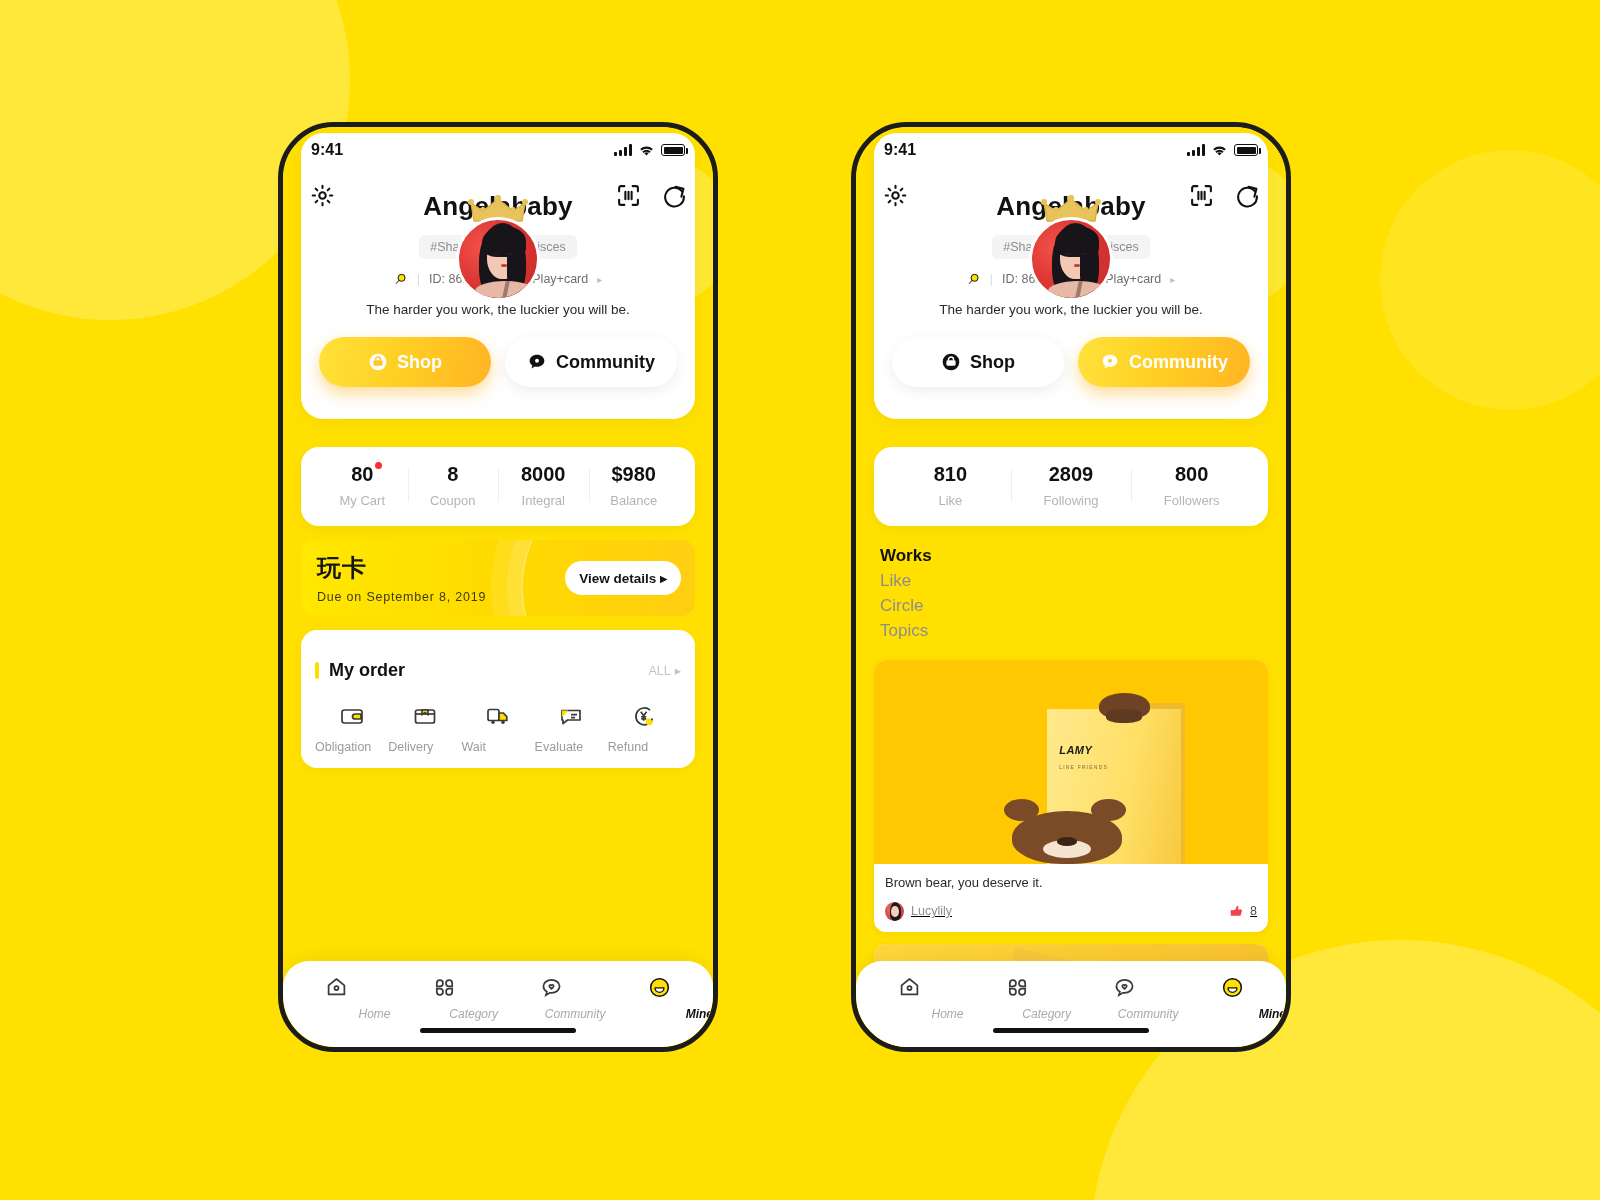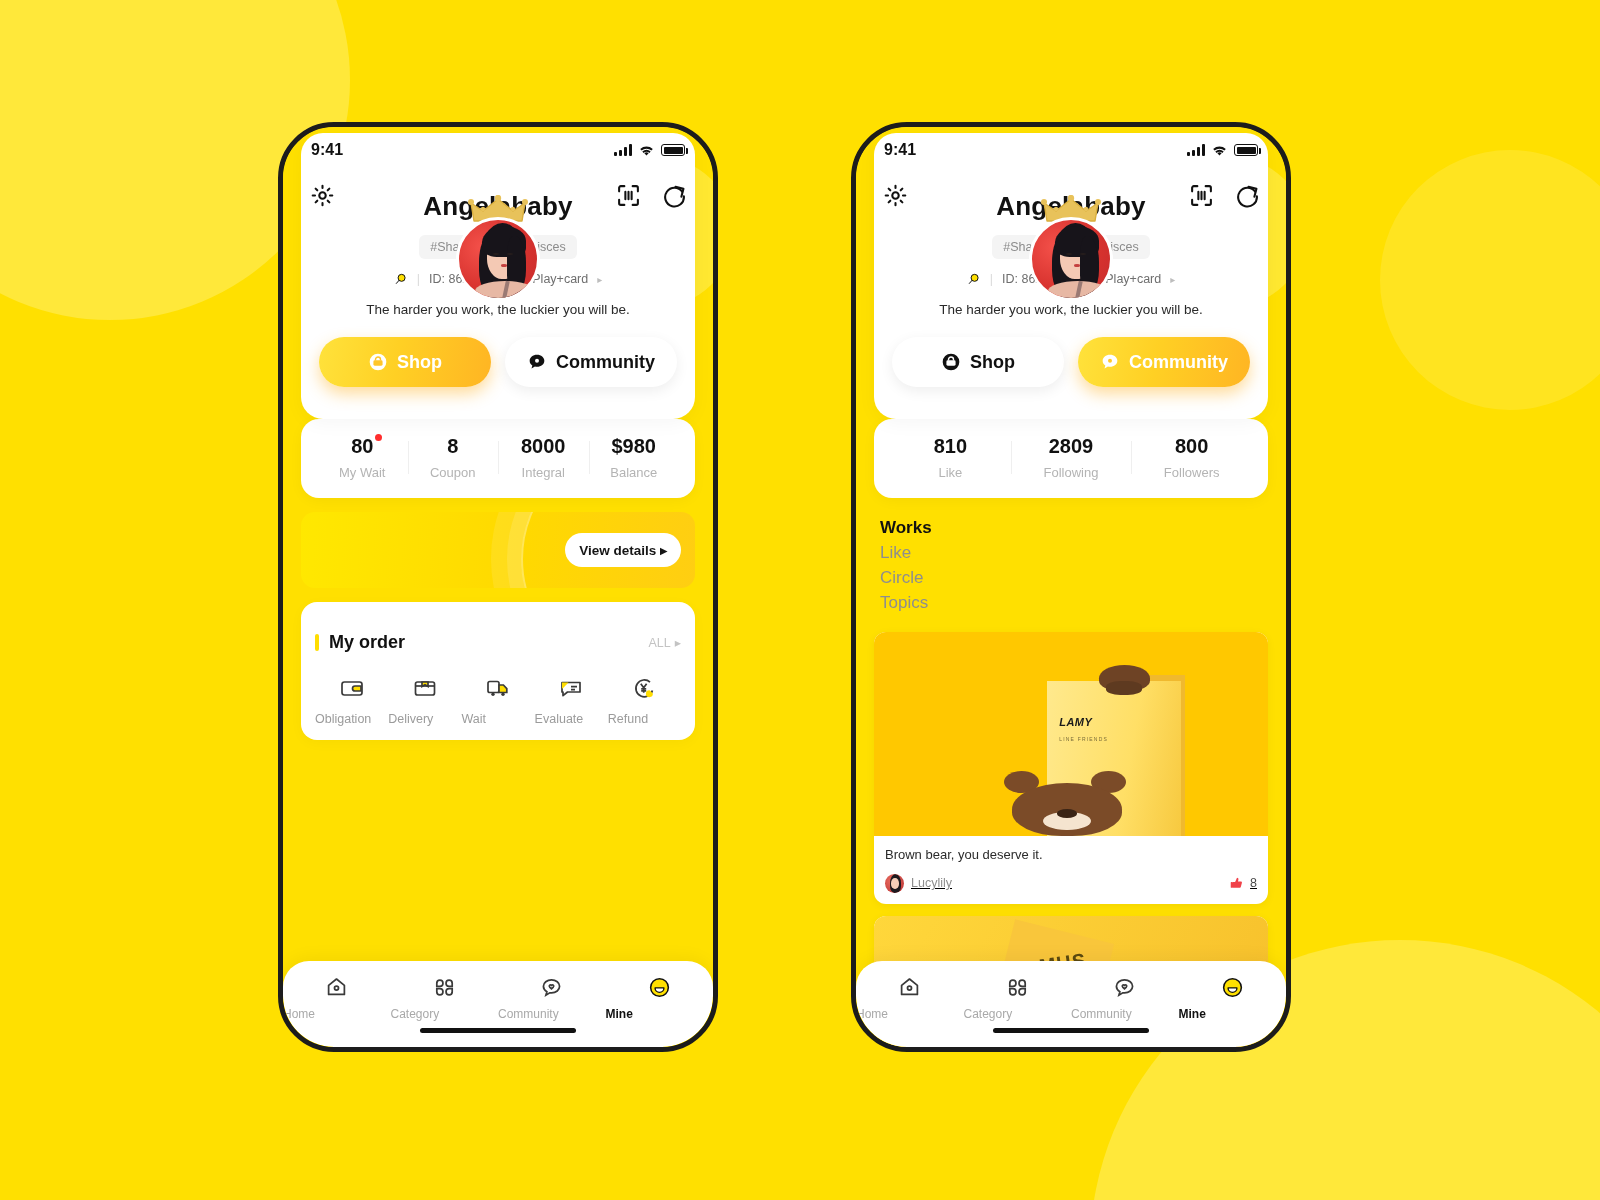--- a/index.html
+++ b/index.html
@@ -126,21 +126,21 @@
     color:#fff;
     box-shadow: 0 7px 16px rgba(255,178,35,.45);
   }
   .segbtn.inactive { background:#fff; color:#111; box-shadow: 0 4px 14px rgba(0,0,0,.07); }
 
   
   .profile-card-bottom { height: 22px; }
 
   
   .stats {
-    margin: 0 18px 0;
+    margin: 28px 18px 0;
     background:#fff; border-radius: 18px;
     display:flex; padding: 16px 16px 18px;
     box-shadow: 0 3px 14px rgba(0,0,0,.04);
     position: relative; z-index: 3;
   }
   .stat { flex:1; text-align:center; position:relative; }
   .stat + .stat::before {
     content:""; position:absolute; left:0; top:6px; bottom:6px; width:1px; background:#efefef;
   }
   .stat-val { font-size: 20px; font-weight: 700; color:#111; position:relative; display:inline-block; }
@@ -191,21 +191,21 @@
   .tools-panel { margin: 14px 18px 0; background:#fff; border-radius:16px; padding: 18px 14px 30px; position:relative; z-index:3;}
 
   
   .tabbar {
     position:absolute; left:0; right:0; bottom:0; height: 86px;
     background:#fff; border-radius: 26px 26px 51px 51px;
     display:flex; align-items:flex-start; padding-top: 12px;
     z-index: 20;
     box-shadow: 0 -3px 18px rgba(0,0,0,.05);
   }
-  .tab { flex:1; text-align:left; cursor:pointer; }
+  .tab { flex:1; text-align:right; cursor:pointer;font-style:italic; }
   .tab .ti { height: 28px; display:flex; align-items:center; justify-content:center; }
   .tab span { display:block; font-size: 12px; color:#a9a9a9; margin-top: 6px; }
   .tab.active span { color:#111; font-weight:600; }
   .home-indicator {
     position:absolute; left:50%; transform:translateX(-50%); bottom: 14px;
     width: 156px; height: 5px; border-radius: 3px; background:#111; z-index:22;
   }
 
   
   .ctabs { display:flex; justify-content:space-between; padding: 20px 24px 0; position:relative; z-index:3;flex-direction:column; }
@@ -373,37 +373,41 @@
         </svg>
         <span>Community</span>
       </div>
     </div>
     <div class="profile-card-bottom"></div>
   </div>
 
   <div class="stats">
     <div class="stat">
       <div class="stat-val">80<span class="dot"></span></div>
-      <div class="stat-lbl">My Wait</div>
+      <div class="stat-lbl">My Cart</div>
     </div>
     <div class="stat">
       <div class="stat-val">8</div>
       <div class="stat-lbl">Coupon</div>
     </div>
     <div class="stat">
       <div class="stat-val">8000</div>
       <div class="stat-lbl">Integral</div>
     </div>
     <div class="stat">
       <div class="stat-val">$980</div>
       <div class="stat-lbl">Balance</div>
     </div>
   </div>
 
   <div class="banner">
+    <div class="banner-txt">
+      <div class="banner-title">玩卡</div>
+      <div class="banner-sub">Due on September 8, 2019</div>
+    </div>
     <div class="banner-btn">
       <span>View details</span>
       <span>▸</span>
     </div>
   </div>
 
   <div class="panel">
     <div class="panel-head">
       <div class="panel-title">
         <span class="ybar"></span>

